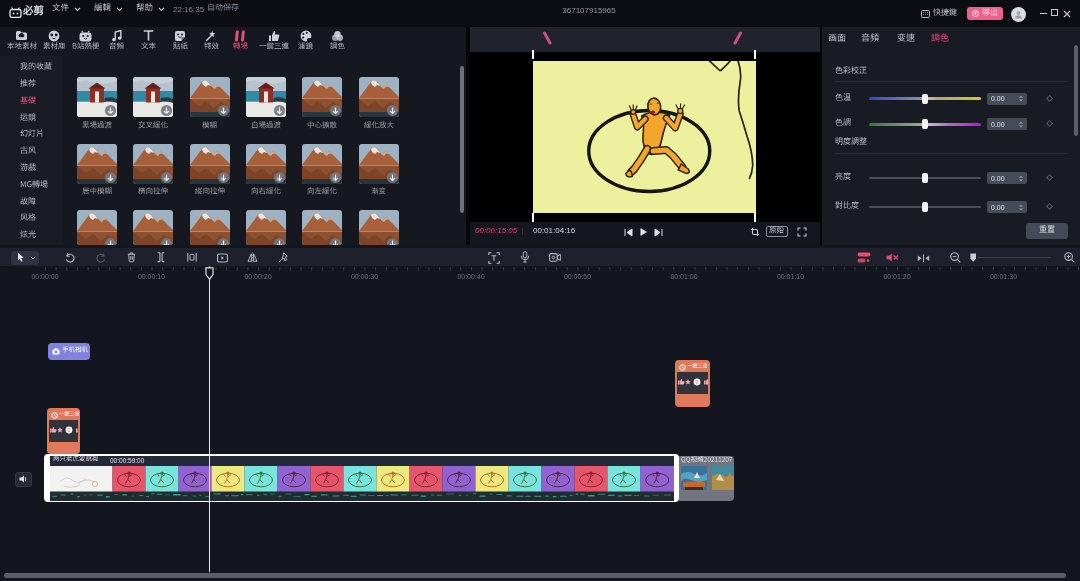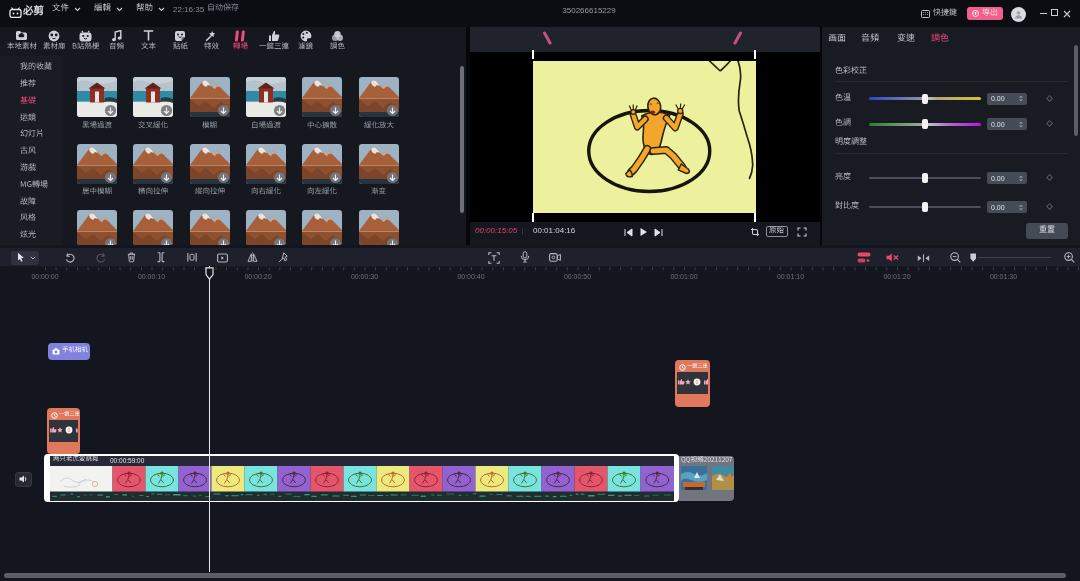--- a/index.html
+++ b/index.html
@@ -177,21 +177,21 @@
     </svg>
     <div style="position:absolute;left:173px;top:5.5px;font-size:8px;color:#878c97;font-weight:400;white-space:nowrap;line-height:1;">22:16:35</div>
     <svg style="position:absolute;left:207.0px;top:3.2px;width:32.0px;height:12.0px" viewBox="0 0 32.0 12.0">
       <g fill="#878c97">
         <use href="#g8" transform="translate(0.0 7.0) scale(0.0800 -0.0800)"></use>
         <use href="#g9" transform="translate(8.0 7.0) scale(0.0800 -0.0800)"></use>
         <use href="#g10" transform="translate(16.0 7.0) scale(0.0800 -0.0800)"></use>
         <use href="#g11" transform="translate(24.0 7.0) scale(0.0800 -0.0800)"></use>
       </g>
     </svg>
-    <div style="position:absolute;left:589px;top:7px;font-size:8px;color:#989da7;font-weight:400;white-space:nowrap;line-height:1;transform:translateX(-50%);">350266615229</div>
+    <div style="position:absolute;left:589px;top:7px;font-size:8px;color:#989da7;font-weight:400;white-space:nowrap;line-height:1;transform:translateX(-50%);">367107915965</div>
     <svg style="position:absolute;left:921px;top:9.5px;width:9px;height:8px;" viewBox="0 0 9 8">
       <rect x="0.5" y="0.5" width="8" height="7" rx="1" fill="none" stroke="#b9bec8" stroke-width="1"></rect>
       <path d="M2 2.5h1M4 2.5h1M6 2.5h1M2 4.5h1M4 4.5h1M6 4.5h1" stroke="#b9bec8" stroke-width="0.8"></path>
     </svg>
     <svg style="position:absolute;left:933.0px;top:7.7px;width:24.0px;height:12.0px" viewBox="0 0 24.0 12.0">
       <g fill="#c3c7d0">
         <use href="#g12" transform="translate(0.0 7.0) scale(0.0800 -0.0800)"></use>
         <use href="#g13" transform="translate(8.0 7.0) scale(0.0800 -0.0800)"></use>
         <use href="#g14" transform="translate(16.0 7.0) scale(0.0800 -0.0800)"></use>
       </g>

